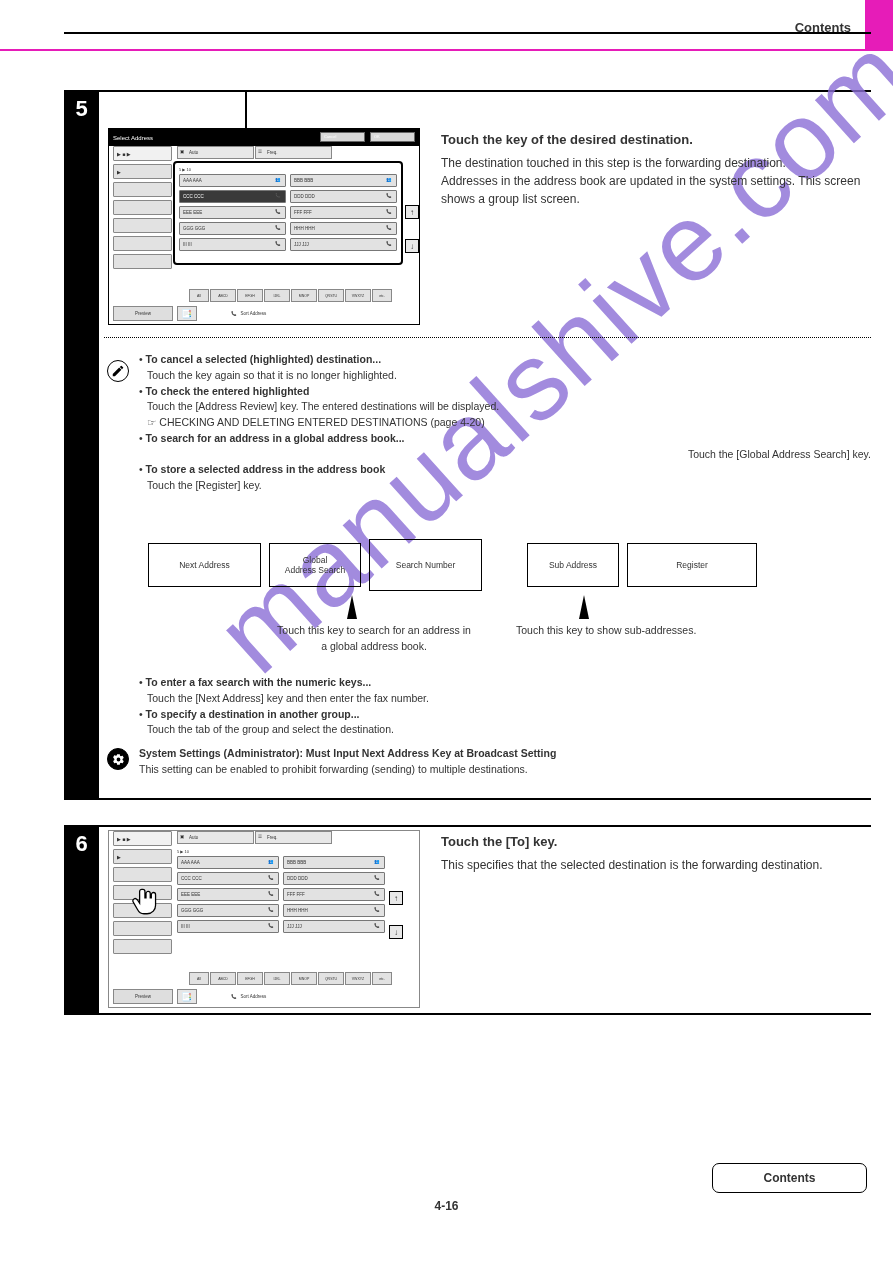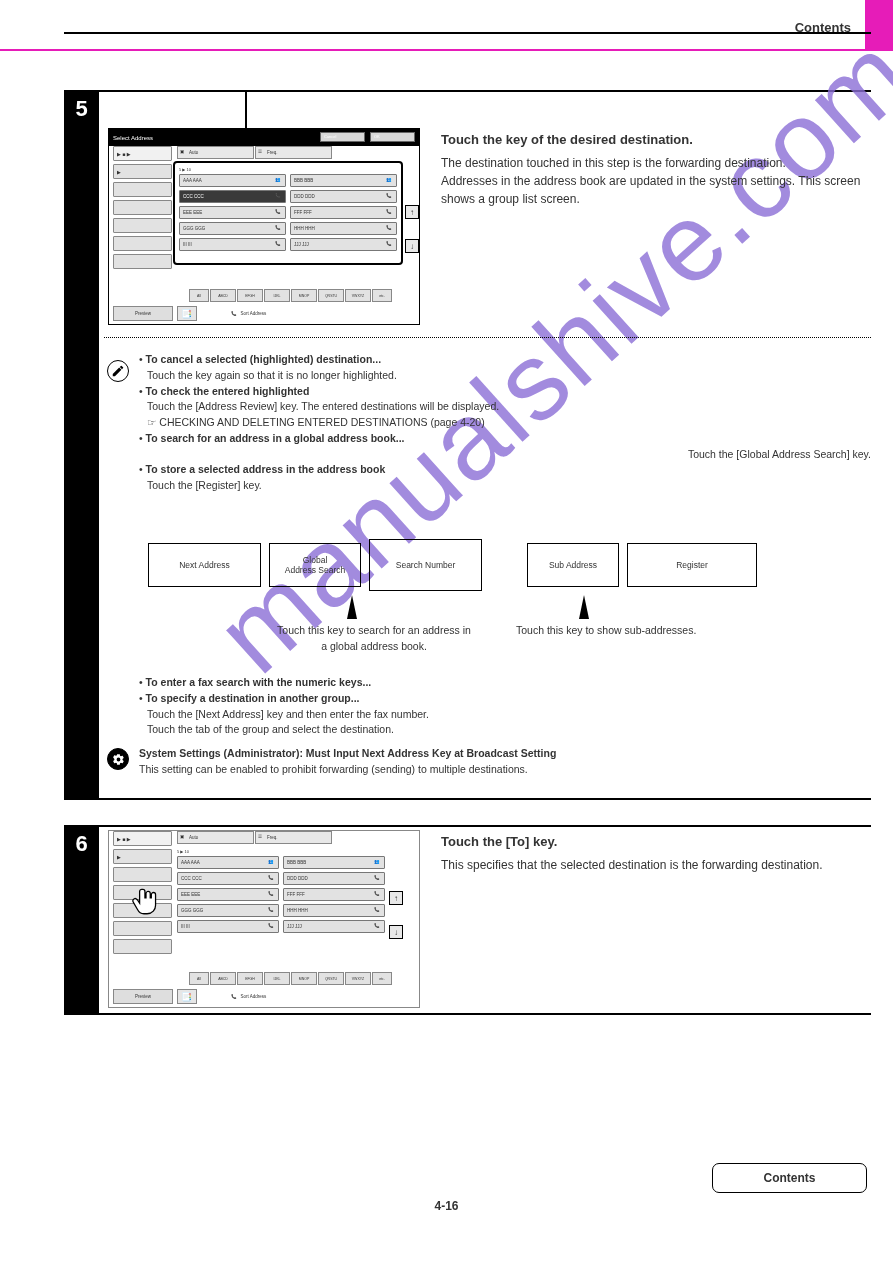--- a/index.html
+++ b/index.html
@@ -205,22 +205,22 @@
     <div class="soft-key" style="width:92px;height:44px;margin-left:37px;">Sub Address</div>
     <div class="soft-key" style="width:130px;height:44px;">Register</div>
   </div>
   <div style="position:absolute;left:283px;top:505px;" class="arrow-up"></div>
   <div style="position:absolute;left:515px;top:505px;" class="arrow-up"></div>
   <div class="step-text" style="left:210px;top:533px;width:200px;font-size:10.5px;text-align:center;">Touch this key to search for an address in a global address book.</div>
   <div class="step-text" style="left:452px;top:533px;width:190px;font-size:10.5px;text-align:left;">Touch this key to show sub-addresses.</div>
 
   <div class="step-text" style="left:75px;top:585px;right:0;font-size:10.5px;line-height:1.5;">
     <div>• <b>To enter a fax search with the numeric keys...</b></div>
+    <div style="padding-left:8px;">Touch the [Next Address] key and then enter the fax number.</div>
     <div>• <b>To specify a destination in another group...</b></div>
-    <div style="padding-left:8px;">Touch the [Next Address] key and then enter the fax number.</div>
     <div style="padding-left:8px;">Touch the tab of the group and select the destination.</div>
   </div>
 
   <div class="note-icon" style="left:43px;top:658px;background:#000;">
     <svg width="13" height="13" viewBox="0 0 24 24">
         <path fill="#fff" d="M19.4 13a7.5 7.5 0 0 0 .1-1 7.5 7.5 0 0 0-.1-1l2.1-1.6a.5.5 0 0 0 .1-.6l-2-3.5a.5.5 0 0 0-.6-.2l-2.5 1a7.6 7.6 0 0 0-1.7-1l-.4-2.6a.5.5 0 0 0-.5-.4h-4a.5.5 0 0 0-.5.4L9 4.1a7.6 7.6 0 0 0-1.7 1l-2.5-1a.5.5 0 0 0-.6.2l-2 3.5a.5.5 0 0 0 .1.6L4.4 11a7.5 7.5 0 0 0 0 2l-2.1 1.6a.5.5 0 0 0-.1.6l2 3.5a.5.5 0 0 0 .6.2l2.5-1a7.6 7.6 0 0 0 1.7 1l.4 2.6a.5.5 0 0 0 .5.4h4a.5.5 0 0 0 .5-.4l.4-2.6a7.6 7.6 0 0 0 1.7-1l2.5 1a.5.5 0 0 0 .6-.2l2-3.5a.5.5 0 0 0-.1-.6L19.4 13zM12 15.5A3.5 3.5 0 1 1 15.5 12 3.5 3.5 0 0 1 12 15.5z"></path>
       </svg>
   </div>
   <div class="step-text" style="left:75px;top:656px;right:0;font-size:10.5px;line-height:1.5;">
     <b>System Settings (Administrator): Must Input Next Address Key at Broadcast Setting</b>

